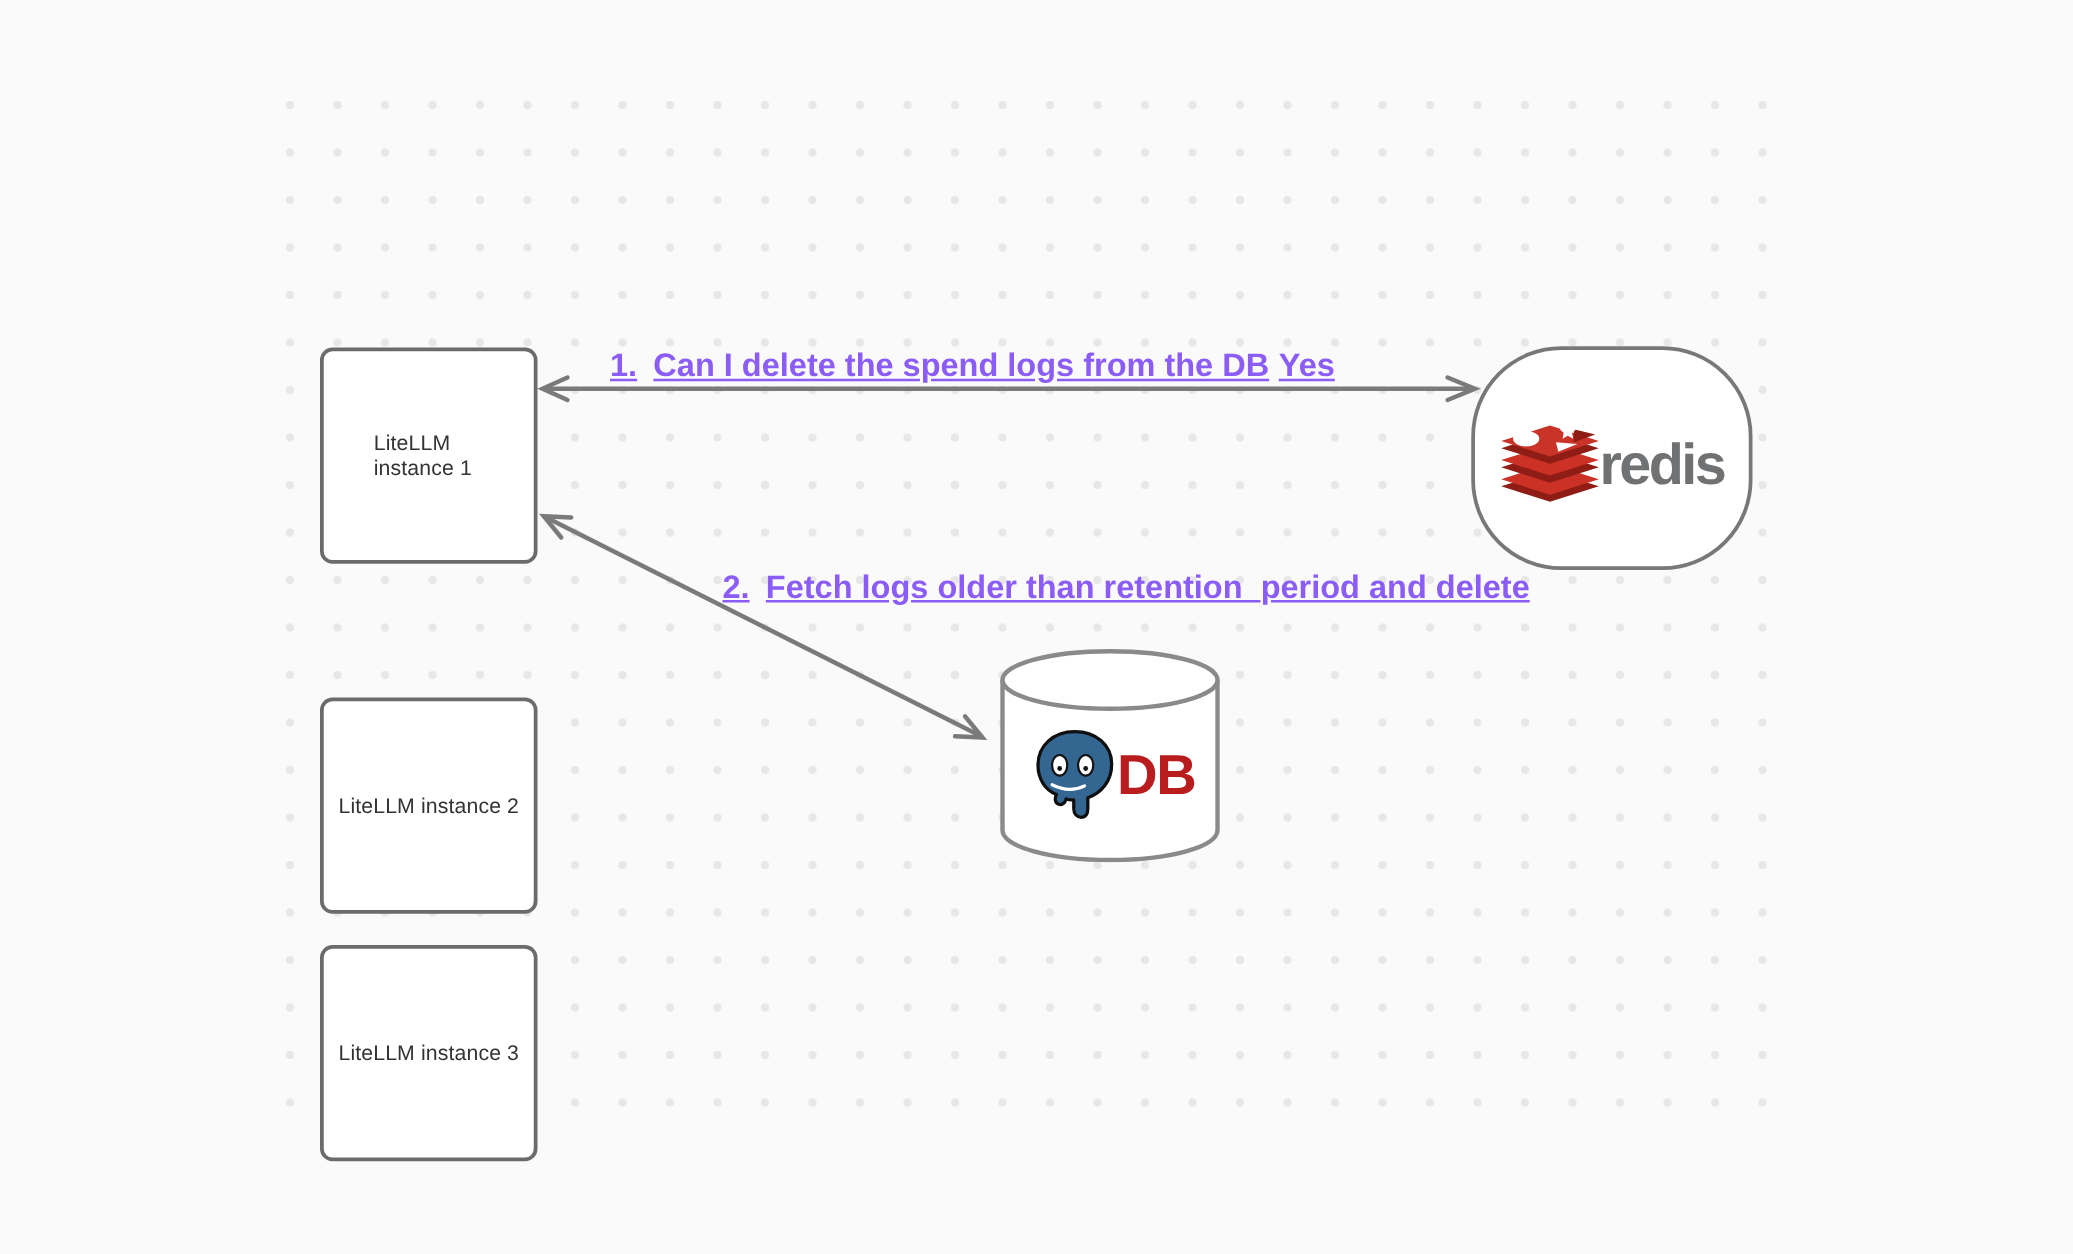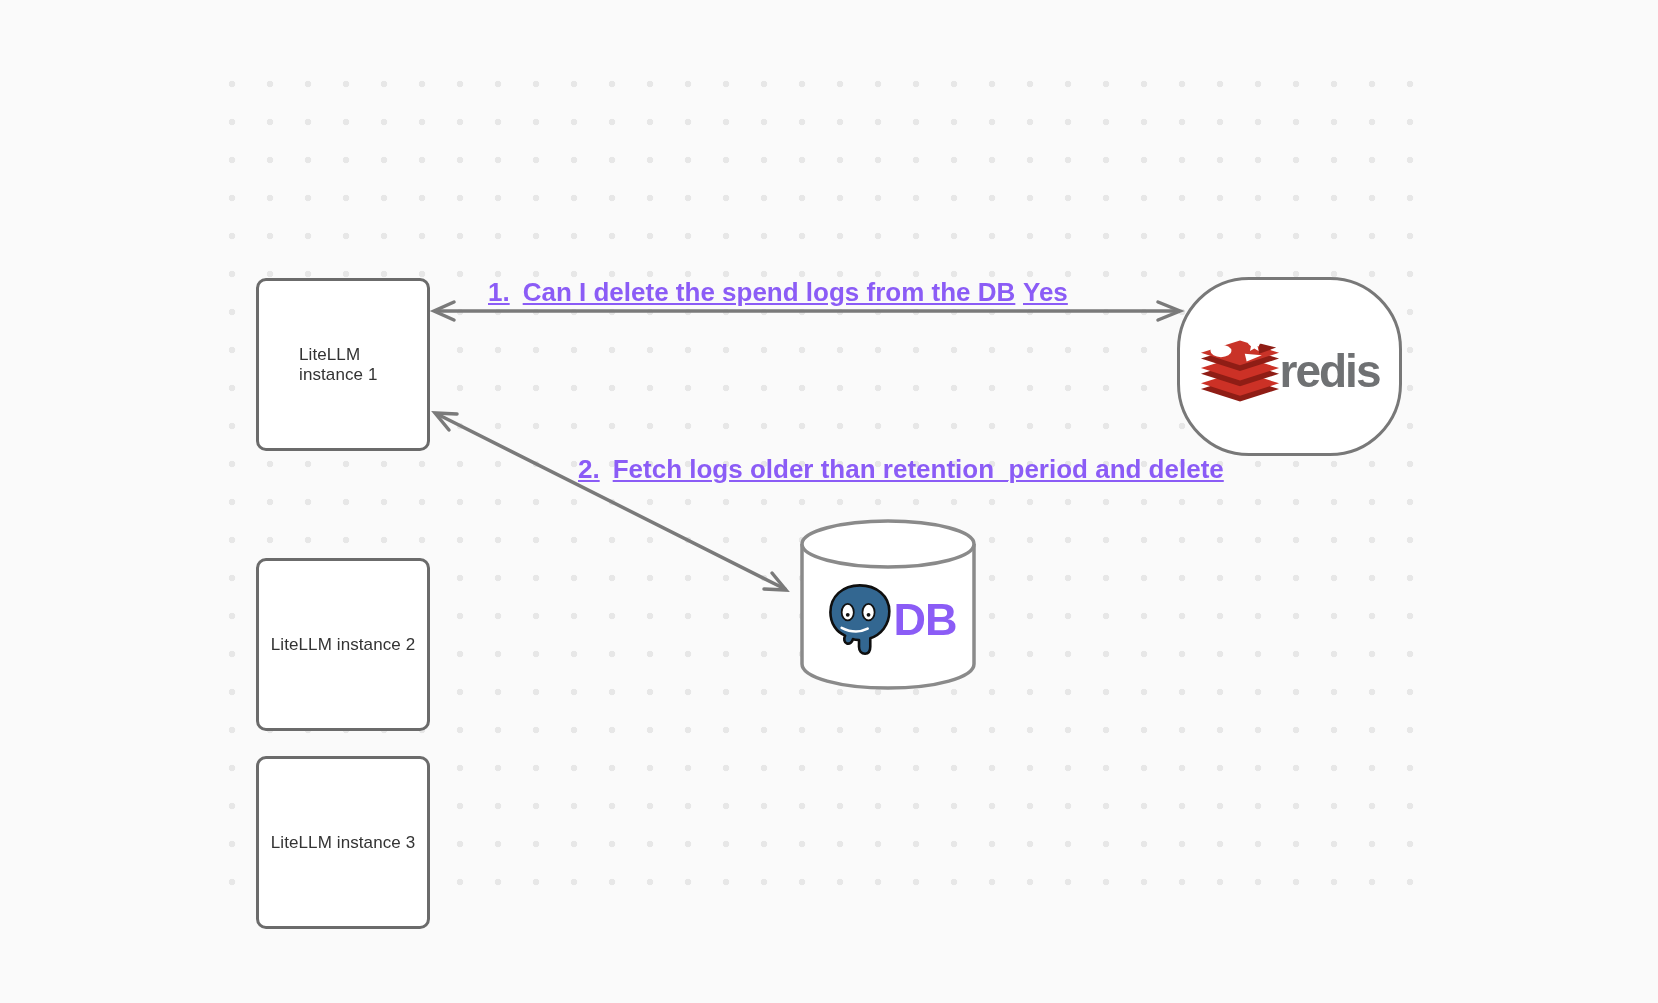--- a/index.html
+++ b/index.html
@@ -39,21 +39,21 @@
   .db-node{
     left:799px;top:518px;width:178px;height:172px;
     background:transparent;
   }
   .cyl{position:absolute;left:0;top:0;}
   .db-content{
     position:absolute;left:0;top:56px;width:178px;height:92px;
     display:flex;align-items:center;justify-content:center;
   }
   .db-label{
-    font-size:45px;font-weight:600;color:#8b5cf6;letter-spacing:-1px;
+    font-size:45px;font-weight:600;color:#b91c1c;letter-spacing:-1px;
     margin-left:-4px;
   }
   .arrows{position:absolute;left:0;top:0;width:1658px;height:1003px;pointer-events:none;}
   .edge-label{
     position:absolute;
     font-size:26px;font-weight:700;color:#8b5cf6;
     line-height:26px;white-space:nowrap;text-decoration:underline;
   }
   .edge-label .num{margin-right:13px;}
 </style>

